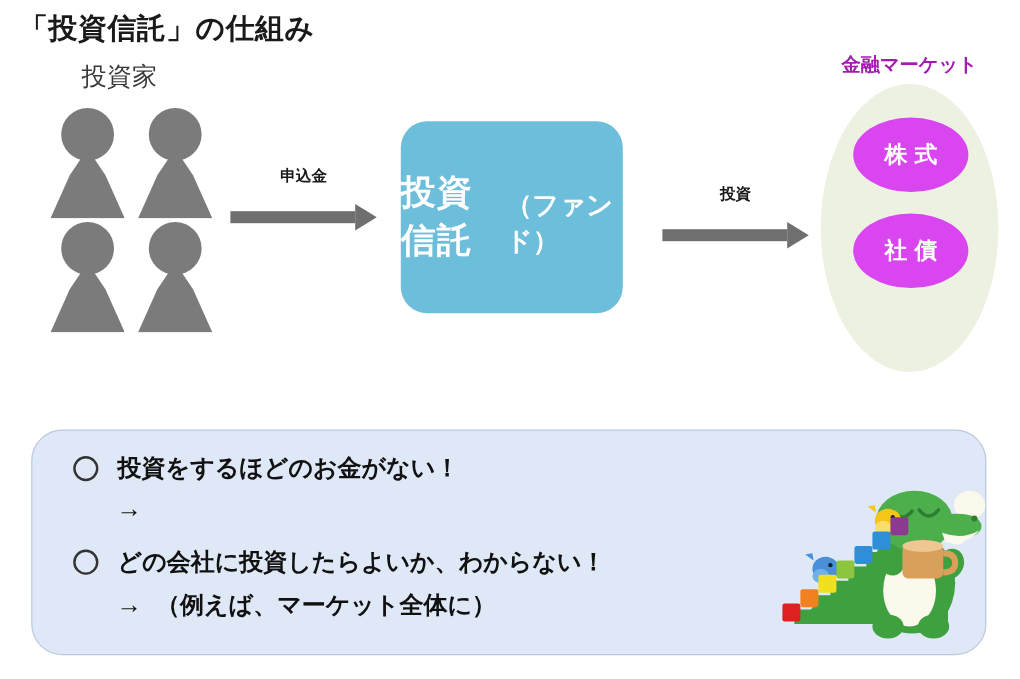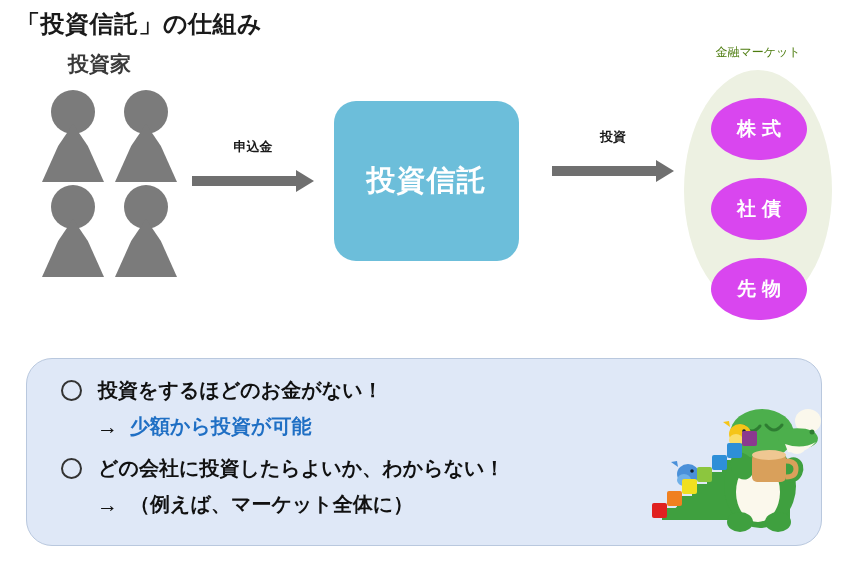--- a/index.html
+++ b/index.html
@@ -13,21 +13,21 @@
   #page-title{
     position:absolute;left:16px;top:8px;
     font-size:24px;font-weight:bold;color:#1a1a1a;
     letter-spacing:0.5px;
   }
 
   
   #investors-group{position:absolute;left:30px;top:50px;width:175px;height:230px;}
   #investors-label{
     position:absolute;left:38px;top:0px;
-    font-size:21px;font-weight:bold;color:#3a3a3a;
+    font-size:21px;font-weight:normal;color:#3a3a3a;
   }
   .person{position:absolute;width:62px;height:95px;}
   .person .head{
     position:absolute;left:9px;top:0;width:44px;height:44px;
     border-radius:50%;background:#7b7b7b;
   }
   .person .body{
     position:absolute;left:0;top:34px;width:62px;height:58px;
     background:#7b7b7b;
     clip-path:polygon(50% 0%, 74% 38%, 100% 100%, 0% 100%, 26% 38%);
@@ -47,38 +47,38 @@
   .arrow-shaft{position:absolute;left:0;top:6px;height:10px;background:#6f6f6f;}
   .arrow-head{
     position:absolute;top:0;width:0;height:0;
     border-top:11px solid transparent;
     border-bottom:11px solid transparent;
     border-left:18px solid #6f6f6f;
   }
   #arrow-subscription{left:192px;top:138px;width:122px;height:60px;}
   #arrow-subscription .arrow-shaft{width:104px;}
   #arrow-subscription .arrow-head{left:104px;}
-  #arrow-investment{left:552px;top:128px;width:122px;height:60px;}
+  #arrow-investment{left:552px;top:153px;width:122px;height:60px;}
   #arrow-investment .arrow-shaft{width:104px;}
   #arrow-investment .arrow-head{left:104px;}
 
   
   #fund-box{
     position:absolute;left:334px;top:101px;width:185px;height:160px;
     background:#6cbeda;border-radius:22px;
     display:flex;flex-direction:row;align-items:center;justify-content:center;
   }
   #fund-title{font-size:29px;font-weight:bold;color:#ffffff;letter-spacing:1px;}
   #fund-subtitle{font-size:22px;font-weight:bold;color:#ffffff;margin-top:10px;}
 
   
   #market-group{position:absolute;left:668px;top:44px;width:180px;height:266px;}
   #market-label{
     position:absolute;left:50%;top:0;transform:translateX(-50%);
-    font-size:12px;font-weight:normal;color:#4d7c0f;white-space:nowrap;
+    font-size:16px;font-weight:bold;color:#a21caf;white-space:nowrap;
     text-shadow:-1.5px -1.5px 0 #fff,1.5px -1.5px 0 #fff,-1.5px 1.5px 0 #fff,1.5px 1.5px 0 #fff;
     z-index:3;
   }
   #market-oval{
     position:absolute;left:16px;top:26px;width:148px;height:240px;
     background:#edf1e2;border-radius:50%;
   }
   .market-item{
     position:absolute;left:43px;width:96px;height:62px;
     background:#d946ef;border-radius:50%;
@@ -149,54 +149,51 @@
 <div class="arrow-group" id="arrow-subscription">
   <div class="arrow-label">申込金</div>
   <div class="arrow-shape">
     <div class="arrow-shaft"></div>
     <div class="arrow-head"></div>
   </div>
 </div>
 
 <div id="fund-box">
   <div id="fund-title">投資信託</div>
+  <div id="fund-subtitle">（ファンド）</div>
 </div>
 
 <div class="arrow-group" id="arrow-investment">
   <div class="arrow-label">投資</div>
   <div class="arrow-shape">
     <div class="arrow-shaft"></div>
     <div class="arrow-head"></div>
   </div>
 </div>
 
 <div id="market-group">
   <div id="market-label">金融マーケット</div>
   <div id="market-oval"></div>
   <div class="market-item" id="market-item-0">
     <span>株式</span>
   </div>
   <div class="market-item" id="market-item-1">
     <span>社債</span>
   </div>
-  <div class="market-item" id="market-item-2">
-    <span>先物</span>
-  </div>
 </div>
 
 <div id="benefits-panel">
 
   <div class="benefit-row" id="benefit-0">
     <div class="benefit-problem">
       <span class="bullet-circle"></span>
       <span>投資をするほどのお金がない！</span>
     </div>
     <div class="benefit-solution">
       <span class="sol-arrow">→</span>
-      <span class="sol-highlight">少額から投資が可能</span>
     </div>
   </div>
 
   <div class="benefit-row" id="benefit-1">
     <div class="benefit-problem">
       <span class="bullet-circle"></span>
       <span>どの会社に投資したらよいか、わからない！</span>
     </div>
     <div class="benefit-solution">
       <span class="sol-arrow">→</span>

